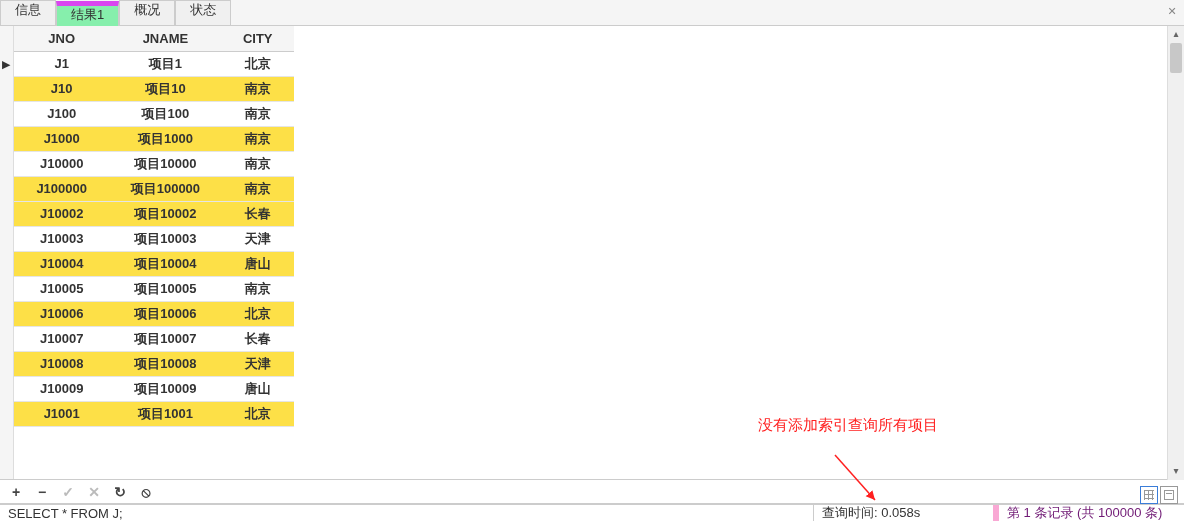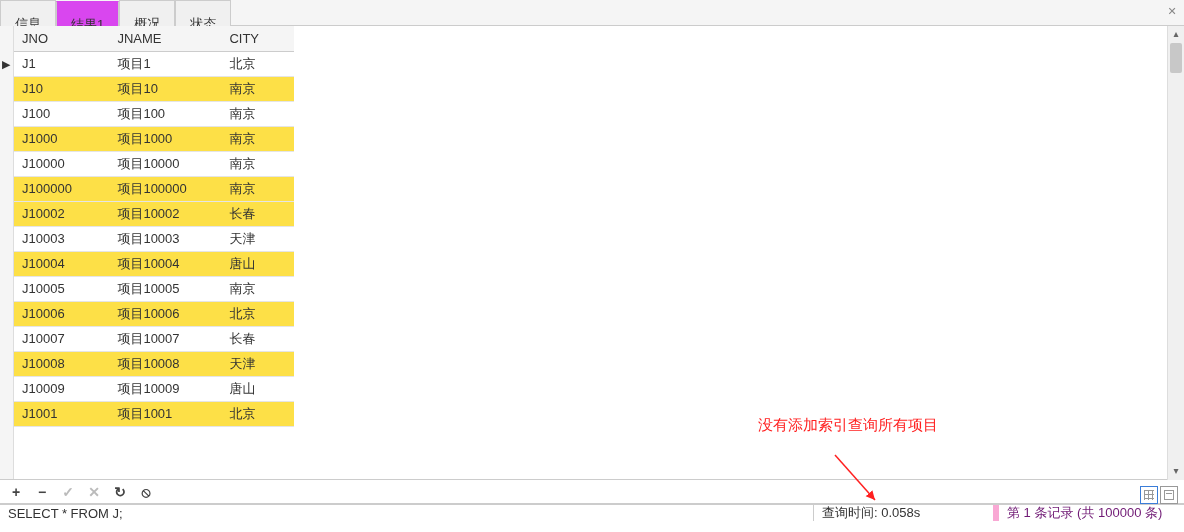--- a/index.html
+++ b/index.html
@@ -1,24 +1,24 @@
 <!DOCTYPE html>
 <html><head>
 <meta charset="utf-8">
 <style>
 * { box-sizing: border-box; margin: 0; padding: 0; }
 body { font-family: "Microsoft YaHei", sans-serif; font-size: 13px; background: #fff; color: #333; width: 1184px; height: 532px; overflow: hidden; position: relative; }
 .tabs { display: flex; border-bottom: 1px solid #ccc; background: #f5f5f5; height: 26px; }
-.tab { padding: 14px 14px; border: 1px solid #ccc; border-bottom: none; background: #f0f0f0; margin-right: 0; cursor: pointer; font-size: 13px; }
-.tab.active { background: #d946ef; position: relative; top: 1px; border-top: 1px solid #d946ef; }
+.tab { padding: 0 14px; border: 1px solid #ccc; border-bottom: none; background: #f0f0f0; margin-right: 0; cursor: pointer; font-size: 13px; }
+.tab.active { background: #86efac; position: relative; top: 1px; border-top: 5px solid #d946ef; }
 .top-right-x { position: absolute; right: 4px; top: 4px; width: 16px; height: 16px; color: #888; text-align: center; line-height: 14px; cursor: pointer; font-size: 11px; }
 .grid-wrap { display: flex; height: 454px; border-bottom: 1px solid #ccc; position: relative; }
 .grid { flex: 1; overflow: hidden; }
 table { border-collapse: collapse; width: 280px; }
-th, td { text-align: left; padding: 3px 8px; border-bottom: 1px solid #e5e5e5; font-weight: normal; height: 25px; font-size: 13px; margin-left: 40px; }
+th, td { text-align: center; padding: 3px 8px; border-bottom: 1px solid #e5e5e5; font-weight: bold; height: 25px; font-size: 13px; margin-left: 40px; }
 th { background: #f5f5f5; border-bottom: 1px solid #ccc; }
 .gutter { width: 14px; background: #f5f5f5; border-right: 1px solid #ddd; position: relative; }
 .row-pointer { position: absolute; left: 2px; top: 32px; font-size: 11px; color: #333; }
 .col-jno { width: 92px; }
 .col-jname { width: 108px; }
 .col-city { width: 70px; }
 tr.alt td { background: #fde047; }
 .scroll-area { position: absolute; right: 0; top: 26px; bottom: 52px; width: 17px; background: #f0f0f0; border-left: 1px solid #ddd; }
 .scroll-up, .scroll-down { height: 17px; text-align: center; line-height: 15px; font-size: 10px; color: #666; cursor: pointer; }
 .scroll-thumb { position: absolute; top: 17px; left: 2px; right: 2px; height: 30px; background: #c8c8c8; border-radius: 2px; }

